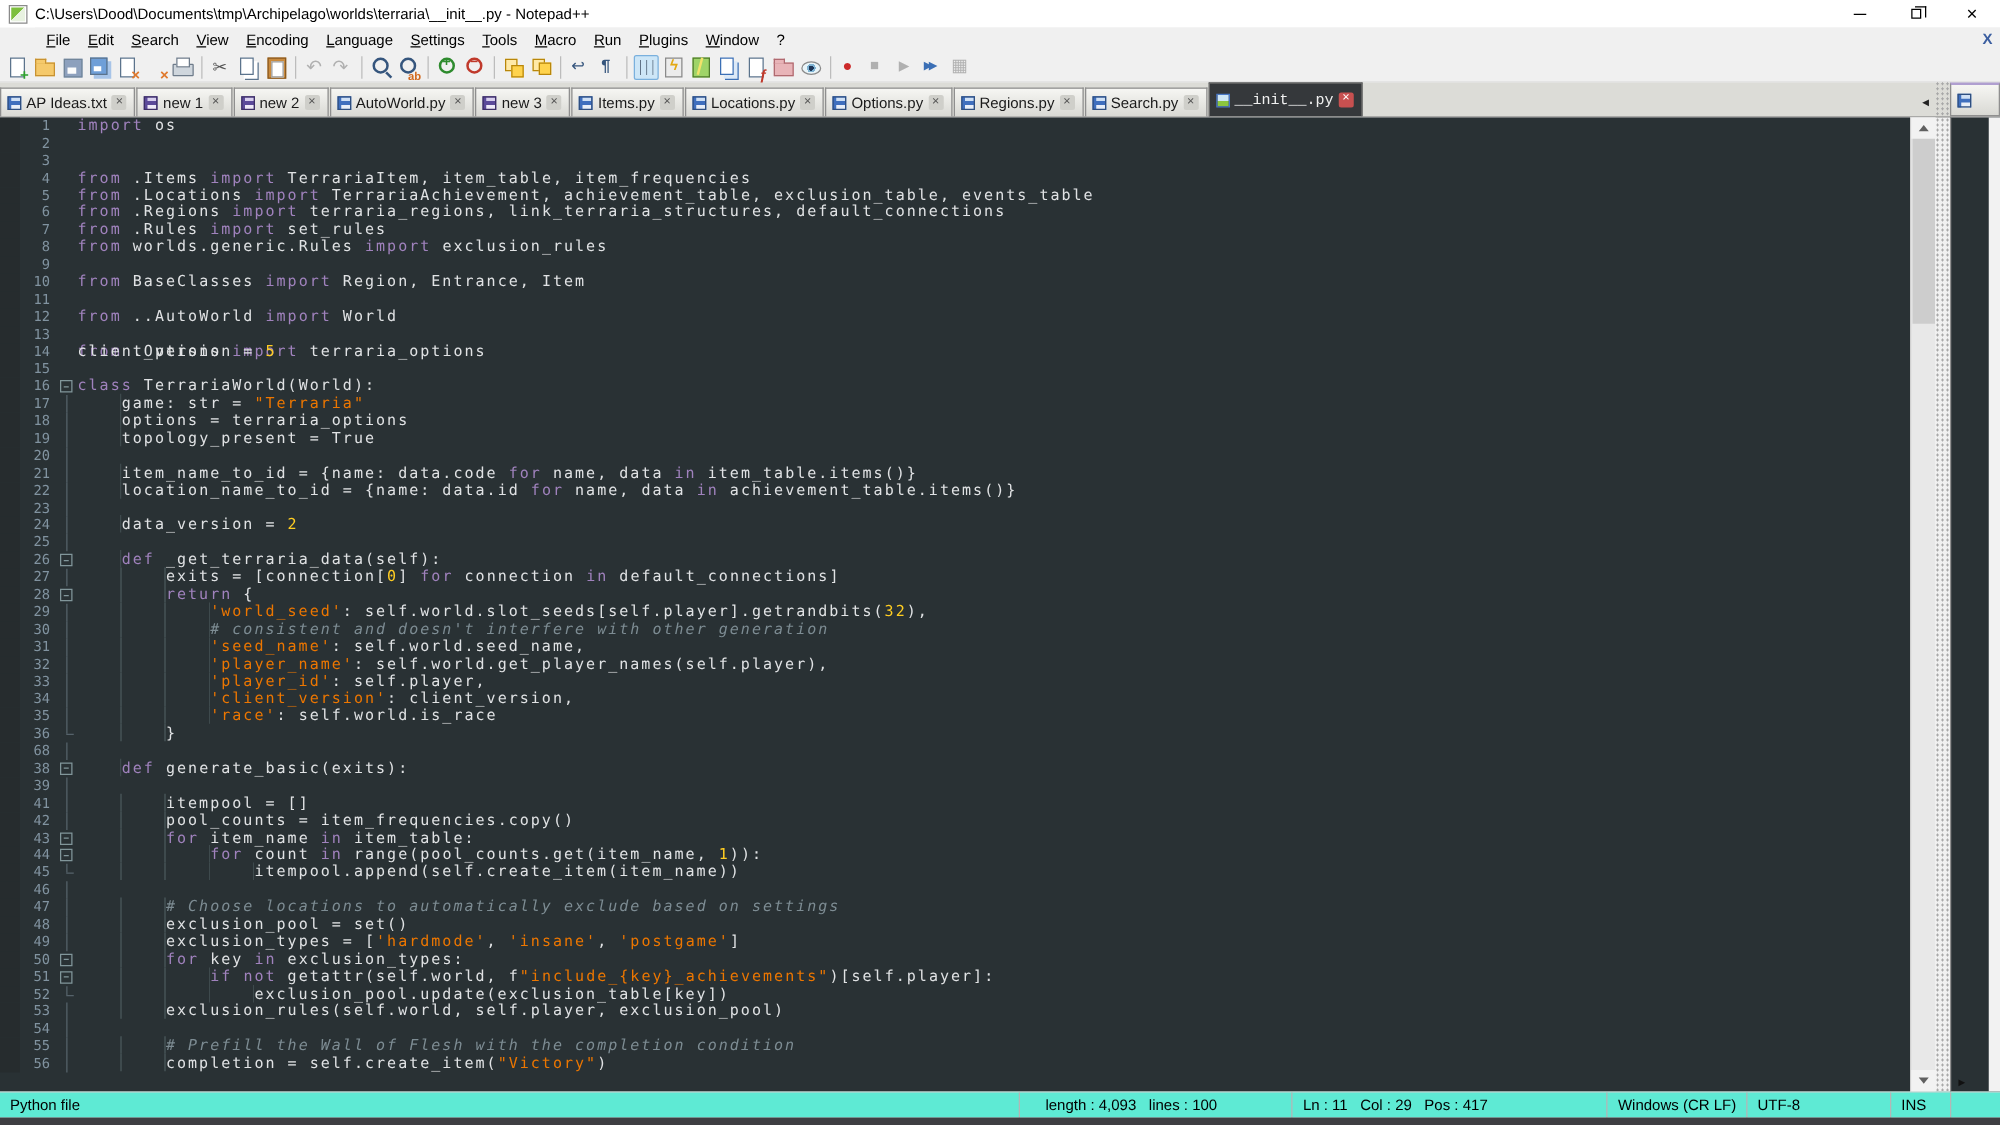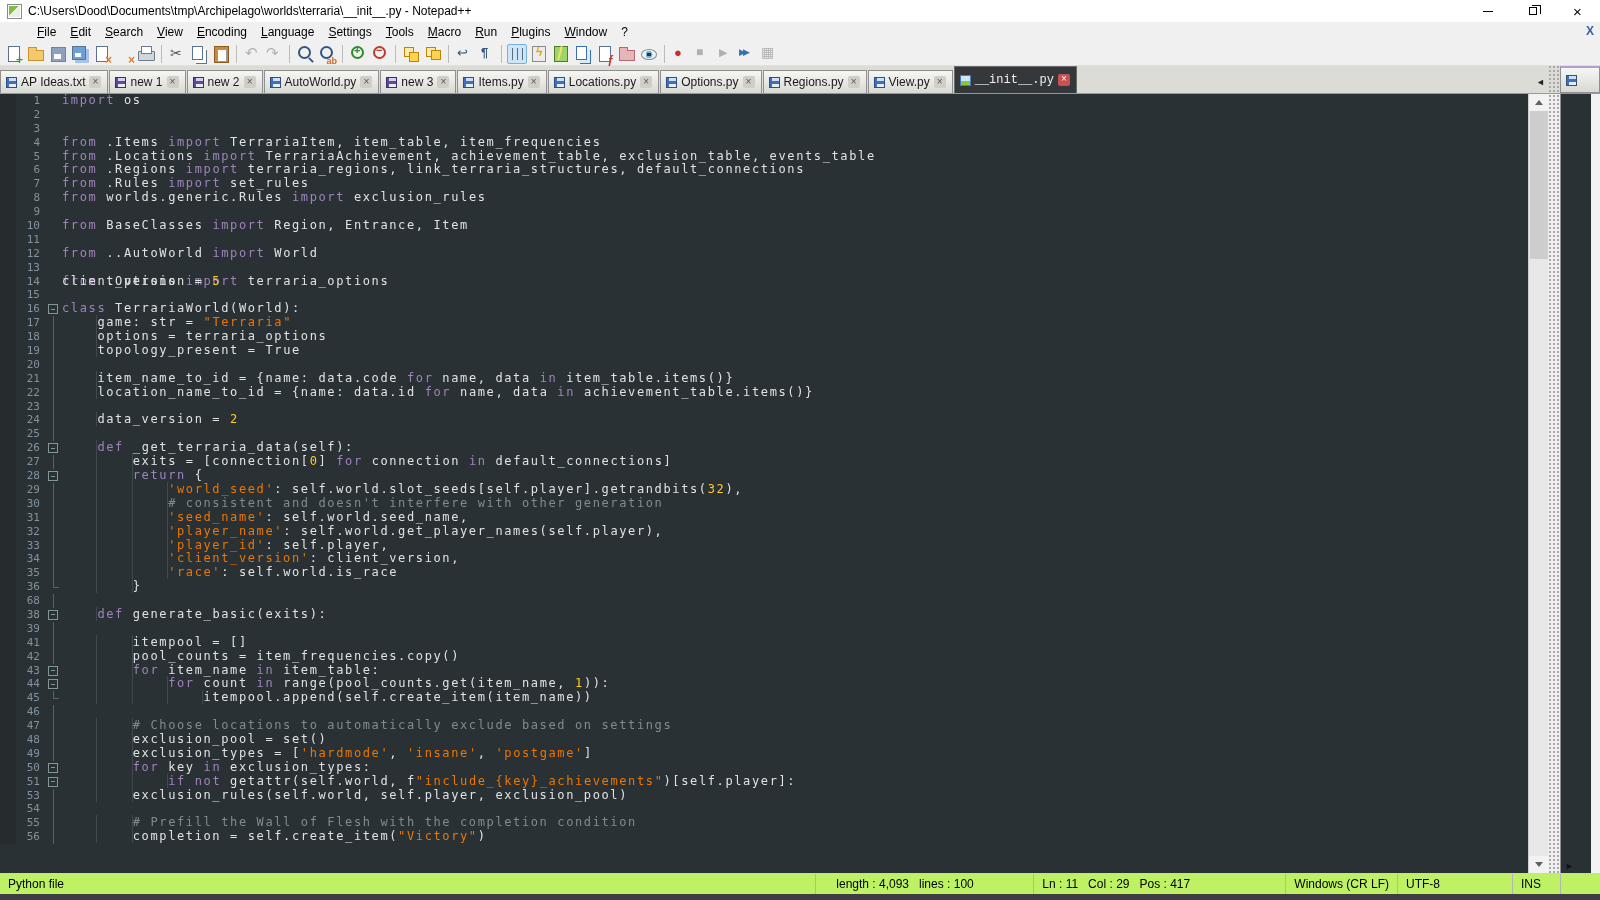--- a/index.html
+++ b/index.html
@@ -105,41 +105,41 @@
   .row { display:flex; height:13.9px; line-height:13.9px; white-space:pre; }
   .bm { flex:0 0 16px; background:#262c2e; }
   .ln { flex:0 0 28px; text-align:right; color:#8193a0; font-size:11px; letter-spacing:0; padding-right:4px; }
   .fold { flex:0 0 18px; position:relative; }
   .code { flex:1 1 auto; }
   .row.cur .fold, .row.cur .code { background:#4c1d95;margin-top:42px; }
   .tok-d { color:#e0e2e4; }
   .tok-k { color:#a082bd; }
   .tok-s { color:#ec7600; }
   .tok-n { color:#ffcd22; }
-  .tok-m { color:#7d8c93; }
+  .tok-m { color:#7d8c93;font-style:italic; }
   .tok-i { background:repeating-linear-gradient(to right, transparent 0 34.3px, #3e4a4d 34.3px 35.3px); }
   .f-line { background:linear-gradient(#55626a 0 0) 9px 0 / 1px 100% no-repeat; }
   .f-end  { background:linear-gradient(#55626a 0 0) 9px 0 / 1px 7px no-repeat, linear-gradient(#55626a 0 0) 9px 7px / 6px 1px no-repeat; }
   .f-box::before { content:""; position:absolute; left:4px; top:2px; width:8px; height:8px; border:1px solid #81969a;
      background:linear-gradient(#81969a 0 0) center / 4px 1px no-repeat; }
 
   
   .vscroll { flex:0 0 20px; background:#e8e8e8; position:relative; border-left:1px solid #d0d0d0; }
   .vs-arrow { position:absolute; left:0; width:20px; height:17px; background:#f2f2f2; display:flex; align-items:center; justify-content:center; }
   .vs-up { top:0; } .vs-down { bottom:0; }
   .tri-up { width:0; height:0; border-left:4px solid transparent; border-right:4px solid transparent; border-bottom:5px solid #606060; }
   .tri-down { width:0; height:0; border-left:4px solid transparent; border-right:4px solid transparent; border-top:5px solid #606060; }
   .vs-thumb { position:absolute; left:1px; top:17px; width:18px; height:148px; background:#cdcdcd; }
   .splitter { flex:0 0 12px; background:#f0f0f0; background-image:radial-gradient(#a8a8a8 1px, transparent 1px); background-size:4px 4px; }
   .sliver { flex:0 0 40px; background:#293134; position:relative; border-left:1px solid #8f8f8f; }
   .sliver-scroll { position:absolute; right:0; top:0; bottom:0; width:9px; background:#f2f2f2; }
   .sliver-arrow { position:absolute; left:4px; bottom:2px; font-size:9px; color:#111; }
 
   
-  .statusbar { flex:0 0 21px; background:#bef264; border-top:1px solid #cfcfcf; display:flex; align-items:flex-end; color:#000; white-space:pre; }
+  .statusbar { flex:0 0 21px; background:#5eead4; border-top:1px solid #cfcfcf; display:flex; align-items:flex-end; color:#000; white-space:pre; }
   .sb-cell { height:100%; display:flex; align-items:center; padding:0 8px; border-left:1px solid #b5b5b5; }
   .sb-left { flex:1 1 auto; border-left:none; }
   .sb-len { flex:0 0 218px;padding-left:20px; } .sb-cur { flex:0 0 252px; } .sb-eol { flex:0 0 108px; }
   .sb-enc { flex:0 0 115px; } .sb-ins { flex:0 0 48px; } .sb-end { flex:0 0 40px; }
   .bottom-strip { flex:0 0 6px; background:#3e3e42; }
 </style>
 </head>
 <body>
 
 <div id="app">
@@ -262,21 +262,21 @@
         <span class="tab-label">Options.py</span>
         <span class="tab-close">×</span>
       </div>
       <div class="tab">
         <span class="floppy"></span>
         <span class="tab-label">Regions.py</span>
         <span class="tab-close">×</span>
       </div>
       <div class="tab">
         <span class="floppy"></span>
-        <span class="tab-label">View.py</span>
+        <span class="tab-label">Search.py</span>
         <span class="tab-close">×</span>
       </div>
       <div class="tab active">
         <span class="floppy st-active"></span>
         <span class="tab-label">__init__.py</span>
         <span class="tab-close">×</span>
       </div>
       <span class="tab-spacer"></span>
     <span class="tab-scroll-left">◄</span>
     <span class="tabbar-splitter-top"></span>
@@ -330,20 +330,21 @@
         <div class="row"><span class="bm"></span><span class="ln">42</span><span class="fold f-line"></span><span class="code"><span class="tok-i">        </span><span class="tok-d">pool_counts = item_frequencies.copy()</span></span></div>
         <div class="row"><span class="bm"></span><span class="ln">43</span><span class="fold f-box"></span><span class="code"><span class="tok-i">        </span><span class="tok-k">for</span><span class="tok-d"> item_name </span><span class="tok-k">in</span><span class="tok-d"> item_table:</span></span></div>
         <div class="row"><span class="bm"></span><span class="ln">44</span><span class="fold f-box"></span><span class="code"><span class="tok-i">            </span><span class="tok-k">for</span><span class="tok-d"> count </span><span class="tok-k">in</span><span class="tok-d"> range(pool_counts.get(item_name, </span><span class="tok-n">1</span><span class="tok-d">)):</span></span></div>
         <div class="row"><span class="bm"></span><span class="ln">45</span><span class="fold f-end"></span><span class="code"><span class="tok-i">                </span><span class="tok-d">itempool.append(self.create_item(item_name))</span></span></div>
         <div class="row"><span class="bm"></span><span class="ln">46</span><span class="fold f-line"></span><span class="code"></span></div>
         <div class="row"><span class="bm"></span><span class="ln">47</span><span class="fold f-line"></span><span class="code"><span class="tok-i">        </span><span class="tok-m"># Choose locations to automatically exclude based on settings</span></span></div>
         <div class="row"><span class="bm"></span><span class="ln">48</span><span class="fold f-line"></span><span class="code"><span class="tok-i">        </span><span class="tok-d">exclusion_pool = set()</span></span></div>
         <div class="row"><span class="bm"></span><span class="ln">49</span><span class="fold f-line"></span><span class="code"><span class="tok-i">        </span><span class="tok-d">exclusion_types = [</span><span class="tok-s">'hardmode'</span><span class="tok-d">, </span><span class="tok-s">'insane'</span><span class="tok-d">, </span><span class="tok-s">'postgame'</span><span class="tok-d">]</span></span></div>
         <div class="row"><span class="bm"></span><span class="ln">50</span><span class="fold f-box"></span><span class="code"><span class="tok-i">        </span><span class="tok-k">for</span><span class="tok-d"> key </span><span class="tok-k">in</span><span class="tok-d"> exclusion_types:</span></span></div>
         <div class="row"><span class="bm"></span><span class="ln">51</span><span class="fold f-box"></span><span class="code"><span class="tok-i">            </span><span class="tok-k">if</span><span class="tok-d"> </span><span class="tok-k">not</span><span class="tok-d"> getattr(self.world, f</span><span class="tok-s">"include_{key}_achievements"</span><span class="tok-d">)[self.player]:</span></span></div>
+        <div class="row"><span class="bm"></span><span class="ln">52</span><span class="fold f-end"></span><span class="code"><span class="tok-i">                </span><span class="tok-d">exclusion_pool.update(exclusion_table[key])</span></span></div>
         <div class="row"><span class="bm"></span><span class="ln">53</span><span class="fold f-line"></span><span class="code"><span class="tok-i">        </span><span class="tok-d">exclusion_rules(self.world, self.player, exclusion_pool)</span></span></div>
         <div class="row"><span class="bm"></span><span class="ln">54</span><span class="fold f-line"></span><span class="code"></span></div>
         <div class="row"><span class="bm"></span><span class="ln">55</span><span class="fold f-line"></span><span class="code"><span class="tok-i">        </span><span class="tok-m"># Prefill the Wall of Flesh with the completion condition</span></span></div>
         <div class="row"><span class="bm"></span><span class="ln">56</span><span class="fold f-line"></span><span class="code"><span class="tok-i">        </span><span class="tok-d">completion = self.create_item(</span><span class="tok-s">"Victory"</span><span class="tok-d">)</span></span></div>
       </div>
     <div class="vscroll">
       <span class="vs-arrow vs-up">
           <span class="tri-up"></span>
         </span>
       <span class="vs-thumb"></span>

